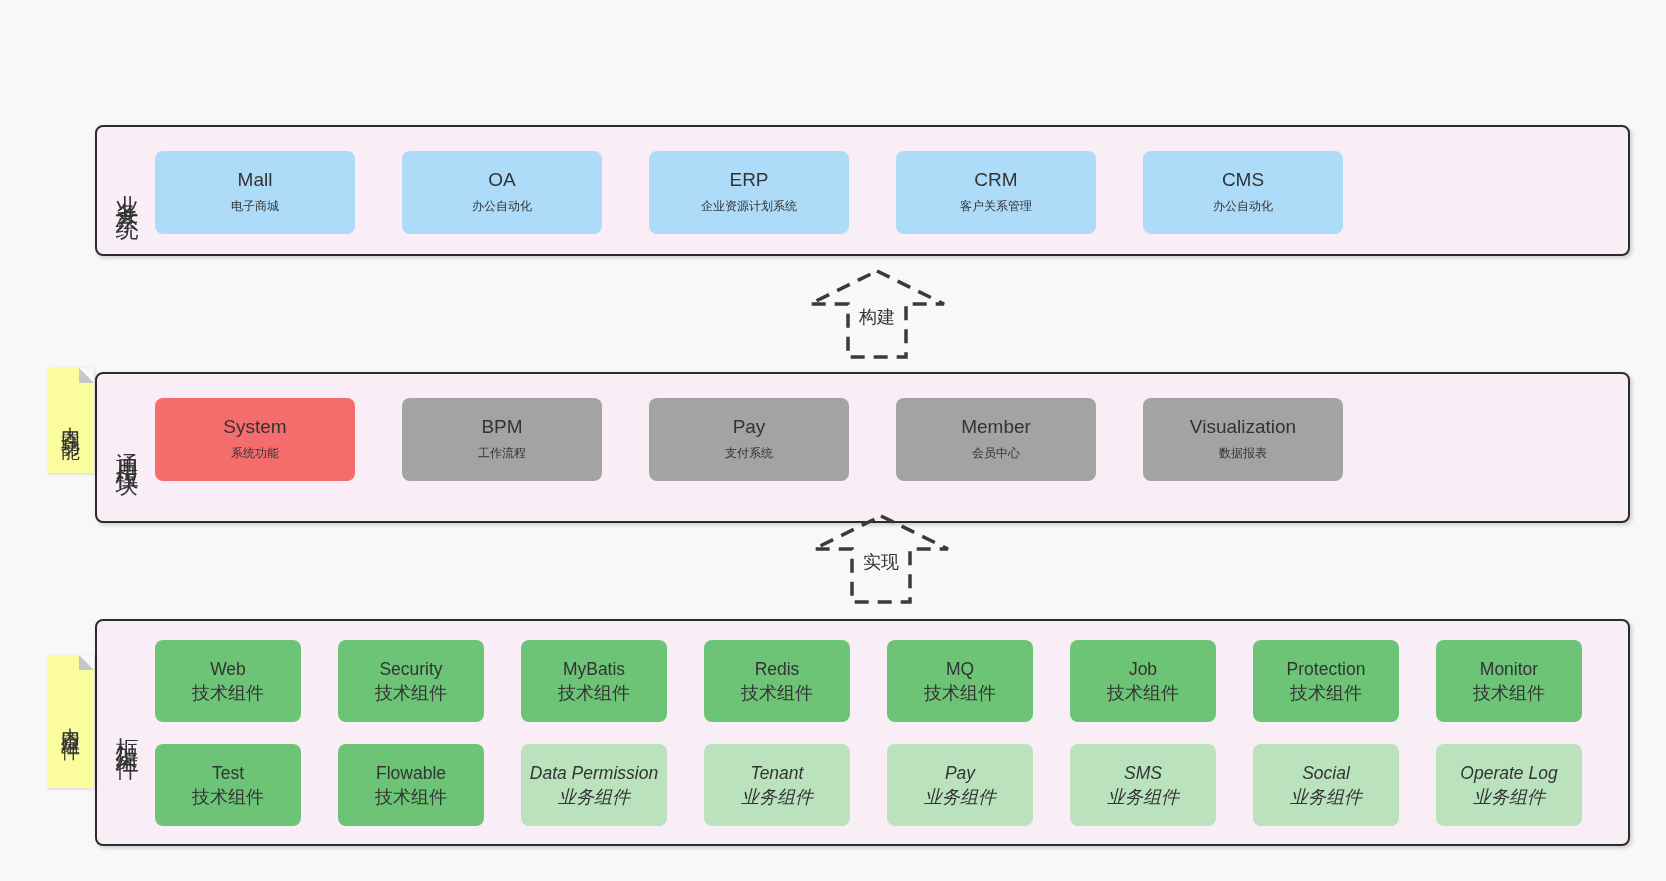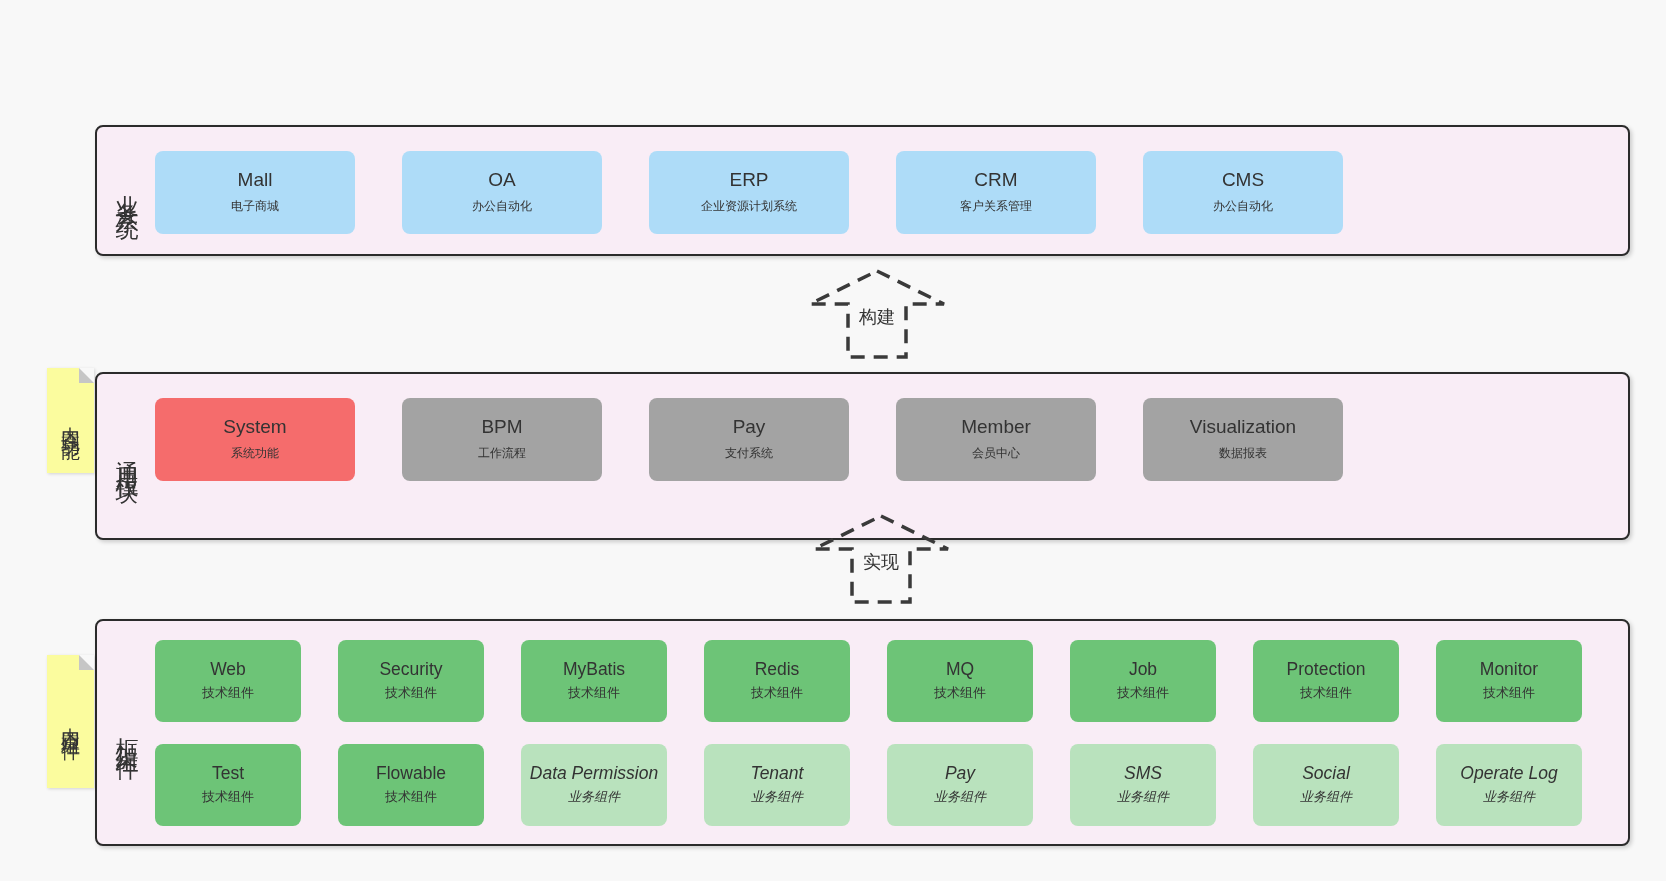--- a/index.html
+++ b/index.html
@@ -16,21 +16,21 @@
   .layer {
     position: absolute;
     left: 95px;
     width: 1535px;
     background: #f9edf6;
     border: 2px solid #2b2b2b;
     border-radius: 8px;
     box-shadow: 2px 2px 4px rgba(0,0,0,0.18);
   }
   #layer-business   { top: 125px; height: 131px; }
-  #layer-modules    { top: 372px; height: 168px; }
+  #layer-modules    { top: 372px; height: 151px; }
   #layer-framework  { top: 619px; height: 227px; }
 
   .v-label {
     position: absolute;
     left: 8px; top: 0; bottom: 0;
     width: 46px;
     display: flex;
     align-items: center;
     justify-content: center;
     writing-mode: vertical-rl;
@@ -71,21 +71,21 @@
     border-radius: 8px;
     display: flex;
     flex-direction: column;
     justify-content: center;
     align-items: center;
     text-align: center;
     line-height: 24px;
     padding: 0 4px;
   }
   .box-sm .bn { font-size: 17.5px; }
-  .box-sm .bd { font-size: 13px; }
+  .box-sm .bd { font-size: 18px; }
 
   .blue       { background: #aedcf8; }
   .red        { background: #f56c6c; }
   .pink       { background: #a3a3a3; }
   .green      { background: #6dc477; }
   .lightgreen { background: #b9e2bd; font-style: italic; }
 
   .tag {
     position: absolute;
     left: 47px;

